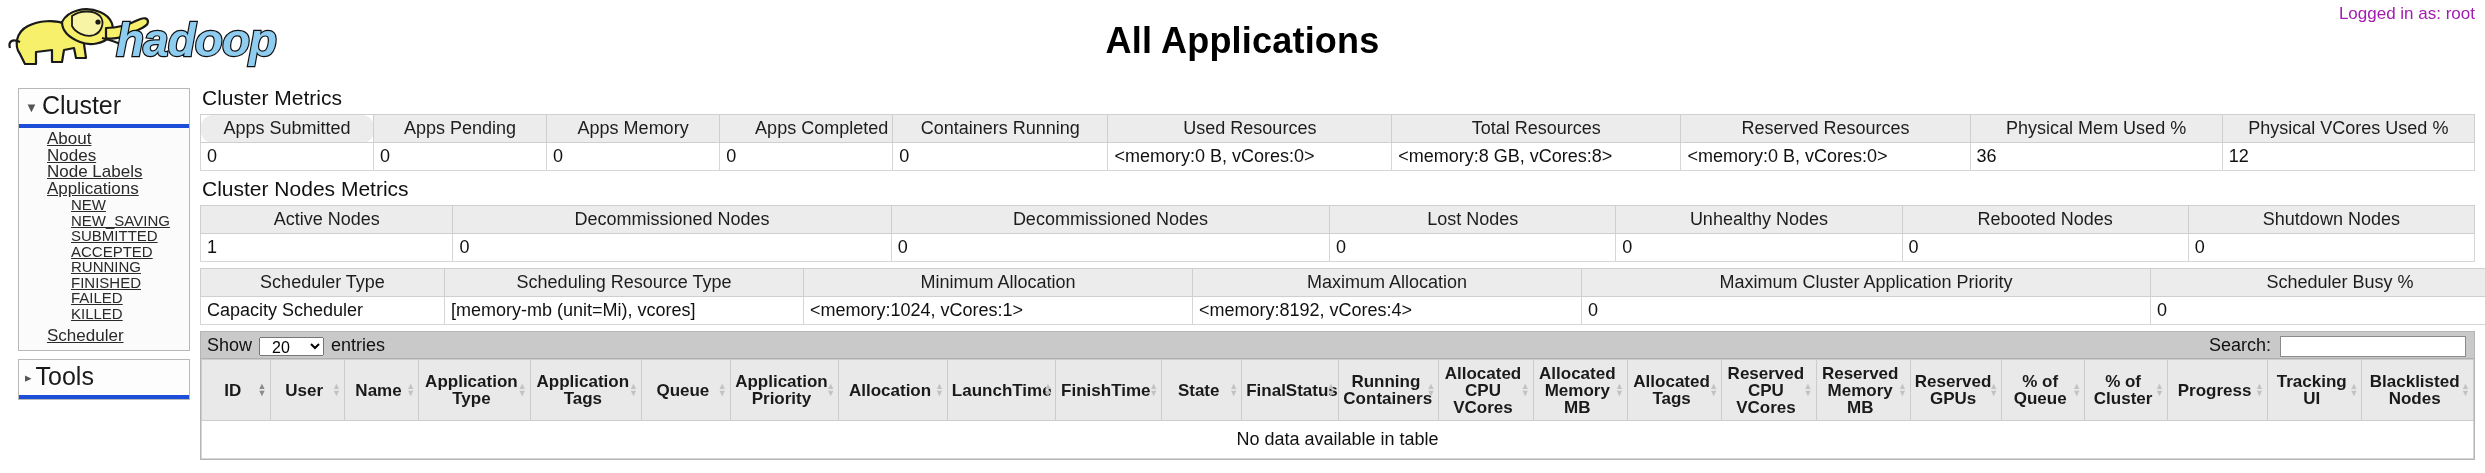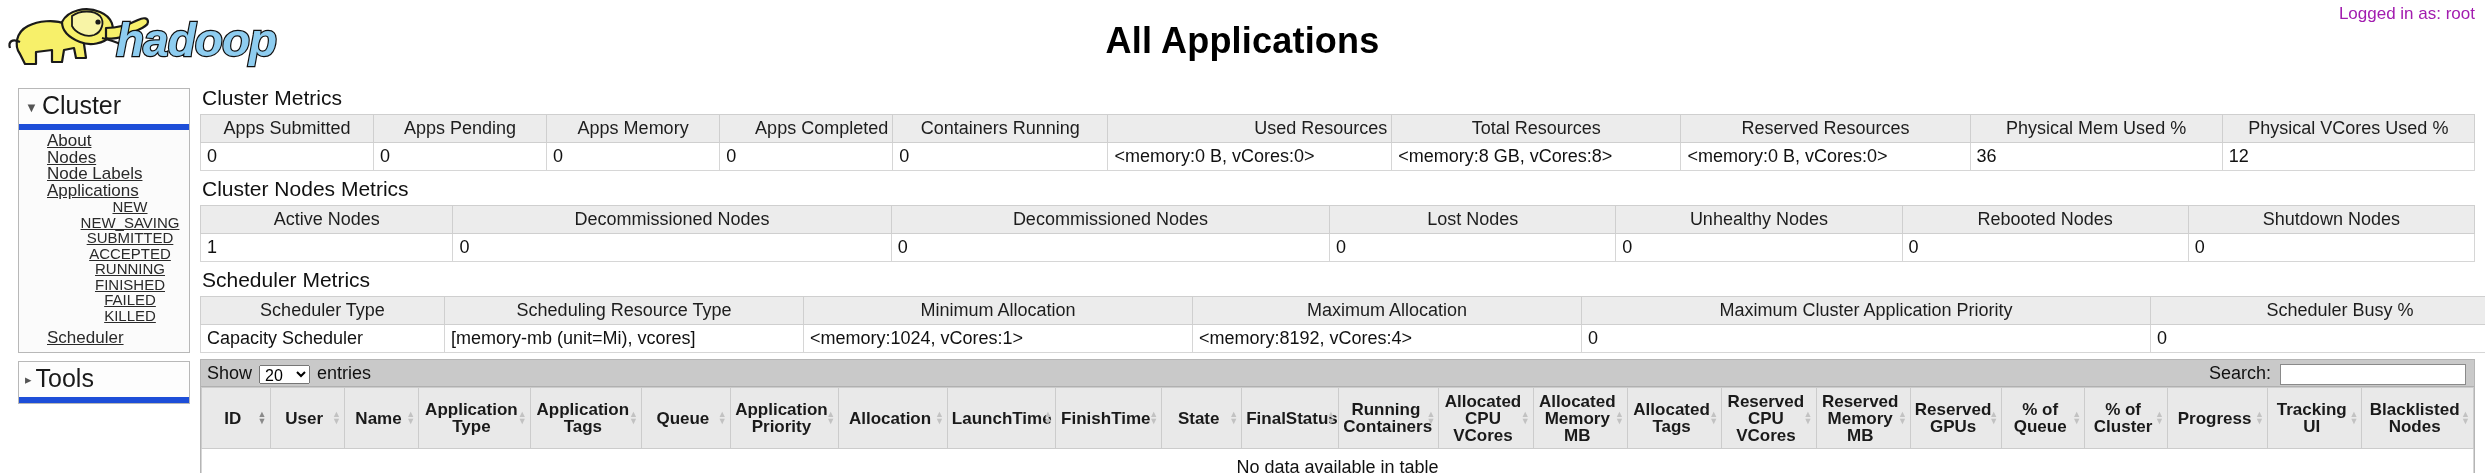--- a/index.html
+++ b/index.html
@@ -64,21 +64,21 @@
   }
   .nav-block {
     border: 1px solid #b8b8b8;
     background: #fbfbfb;
     margin-bottom: 8px;
   }
   .nav-head {
     font-size: 25px;
     padding: 2px 4px 4px 6px;
     color: #1a1a1a;
-    border-bottom: 6px solid #1d4ed8;
+    border-bottom: 4px solid #1d4ed8;
     background: #fdfdfd;
     white-space: nowrap;
   }
   .nav-head .tri {
     display: inline-block;
     font-size: 13px;
     vertical-align: middle;
     margin-right: 4px;
     color: #555;
   }
@@ -86,21 +86,21 @@
   .nav-link {
     display: block;
     font-size: 17px;
     line-height: 16.5px;
     color: #2a2a2a;
     text-decoration: underline;
     padding-left: 28px;
     white-space: nowrap;
     cursor: pointer;
   }
-  .nav-link.state { padding-left: 52px; font-size: 15px; line-height: 15.5px; text-align: center; }
+  .nav-link.state { padding-left: 52px; font-size: 15px; line-height: 15.5px; }
   .nav-gap { height: 7px; }
 
   
   #main {
     position: absolute;
     left: 200px;
     top: -2px;
     width: 2275px;
   }
   .section-title {
@@ -154,21 +154,21 @@
     left: 6px;
     top: 3px;
     font-size: 18px;
     white-space: nowrap;
     color: #111;
   }
   #dt-length select {
     font-size: 16px;
     font-family: "Liberation Sans", sans-serif;
     height: 19px;
-    padding: 0 1px;
+    padding: 0 8px;
     vertical-align: middle;
     margin: 0 2px;
   }
   #dt-filter {
     position: absolute;
     right: 8px;
     top: 3px;
     font-size: 18px;
     white-space: nowrap;
     color: #111;
@@ -289,26 +289,26 @@
       </div>
     </div>
   </div>
 
   <div id="main">
 
     <div class="section-title">Cluster Metrics</div>
     <table class="metrics" id="tbl-cluster-metrics">
       <thead>
           <tr>
-            <th style="width: 155px;">Apps Submitted</th>
+            <th style="width: 155px; border-radius: 12px;">Apps Submitted</th>
             <th style="width: 155px;">Apps Pending</th>
             <th style="width: 155px;">Apps Memory</th>
             <th style="width: 155px; text-align: right;">Apps Completed</th>
             <th style="width: 195px;">Containers Running</th>
-            <th style="width: 260px; text-align: right;">Used Resources</th>
+            <th style="width: 260px;">Used Resources</th>
             <th style="width: 265px;">Total Resources</th>
             <th style="width: 265px;">Reserved Resources</th>
             <th style="width: 230px;">Physical Mem Used %</th>
             <th style="width: 230px;">Physical VCores Used %</th>
           </tr>
         </thead>
       <tbody>
           <tr>
             <td>0</td>
             <td>0</td>
@@ -343,21 +343,20 @@
             <td>0</td>
             <td>0</td>
             <td>0</td>
             <td>0</td>
             <td>0</td>
             <td>0</td>
           </tr>
         </tbody>
     </table>
 
-    <div class="section-title">Scheduler Metrics</div>
     <table class="metrics" id="tbl-scheduler-metrics">
       <thead>
           <tr>
             <th style="width: 235px;">Scheduler Type</th>
             <th style="width: 350px;">Scheduling Resource Type</th>
             <th style="width: 380px;">Minimum Allocation</th>
             <th style="width: 380px;">Maximum Allocation</th>
             <th style="width: 560px;">Maximum Cluster Application Priority</th>
             <th style="width: 370px;">Scheduler Busy %</th>
           </tr>

